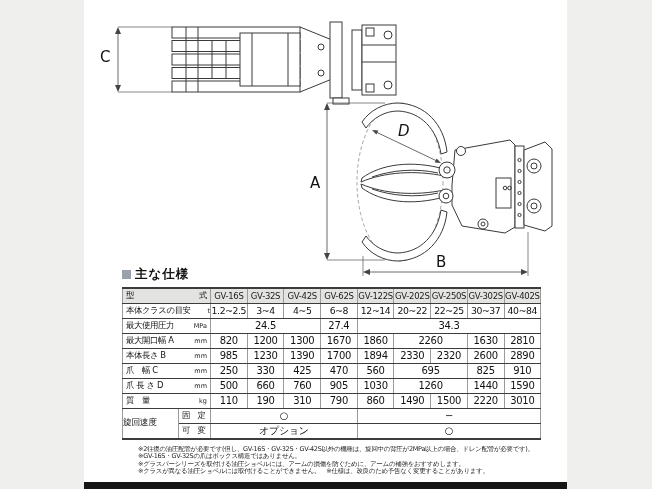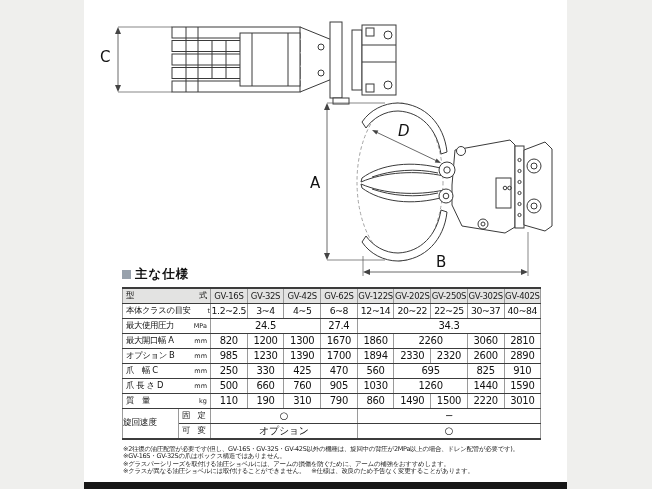--- a/index.html
+++ b/index.html
@@ -51,21 +51,21 @@
   table.spec thead th{background:#e3e3e2;font-size:8.5px;letter-spacing:-0.3px;}
   table.spec td{font-size:10px;text-align:center;letter-spacing:-0.3px;color:#111;}
   table.spec tbody tr:first-child td{font-size:9.3px;letter-spacing:-0.4px;}
   .lab{display:flex;justify-content:space-between;align-items:baseline;padding:0 3px;}
   .lab .t{font-size:8.4px;letter-spacing:-0.4px;color:#111;}
   .lab .u{font-size:6.5px;color:#222;margin-left:17px;}
   th.rowhead{font-size:8.8px;text-align:left;letter-spacing:-0.4px;}
   th.sub{font-size:8.4px;text-align:center;letter-spacing:1px;font-family:Liberation Mono, monospace;}
   td.sym{font-size:10.5px;}
   
-  .footnotes{position:absolute;left:123px;top:446px;width:428px;}
+  .footnotes{position:absolute;left:138px;top:446px;width:428px;}
   .footnotes p{
     margin:0;padding:0;font-size:6.5px;line-height:7.4px;color:#222;
     letter-spacing:-0.3px;white-space:nowrap;overflow:hidden;
   }
 </style>
 </head>
 <body>
 
 <div class="page"></div>
 
@@ -245,27 +245,27 @@
               <span class="t">最大開口幅 A</span>
               <span class="u">mm</span>
             </div>
           </th>
           <td>820</td>
           <td>1200</td>
           <td>1300</td>
           <td>1670</td>
           <td>1860</td>
           <td colspan="2">2260</td>
-          <td>3060</td>
+          <td>1630</td>
           <td>2810</td>
         </tr>
         <tr>
           <th colspan="2">
             <div class="lab">
-              <span class="t">オプション B</span>
+              <span class="t">本体長さ B</span>
               <span class="u">mm</span>
             </div>
           </th>
           <td>985</td>
           <td>1230</td>
           <td>1390</td>
           <td>1700</td>
           <td>1894</td>
           <td>2330</td>
           <td>2320</td>

